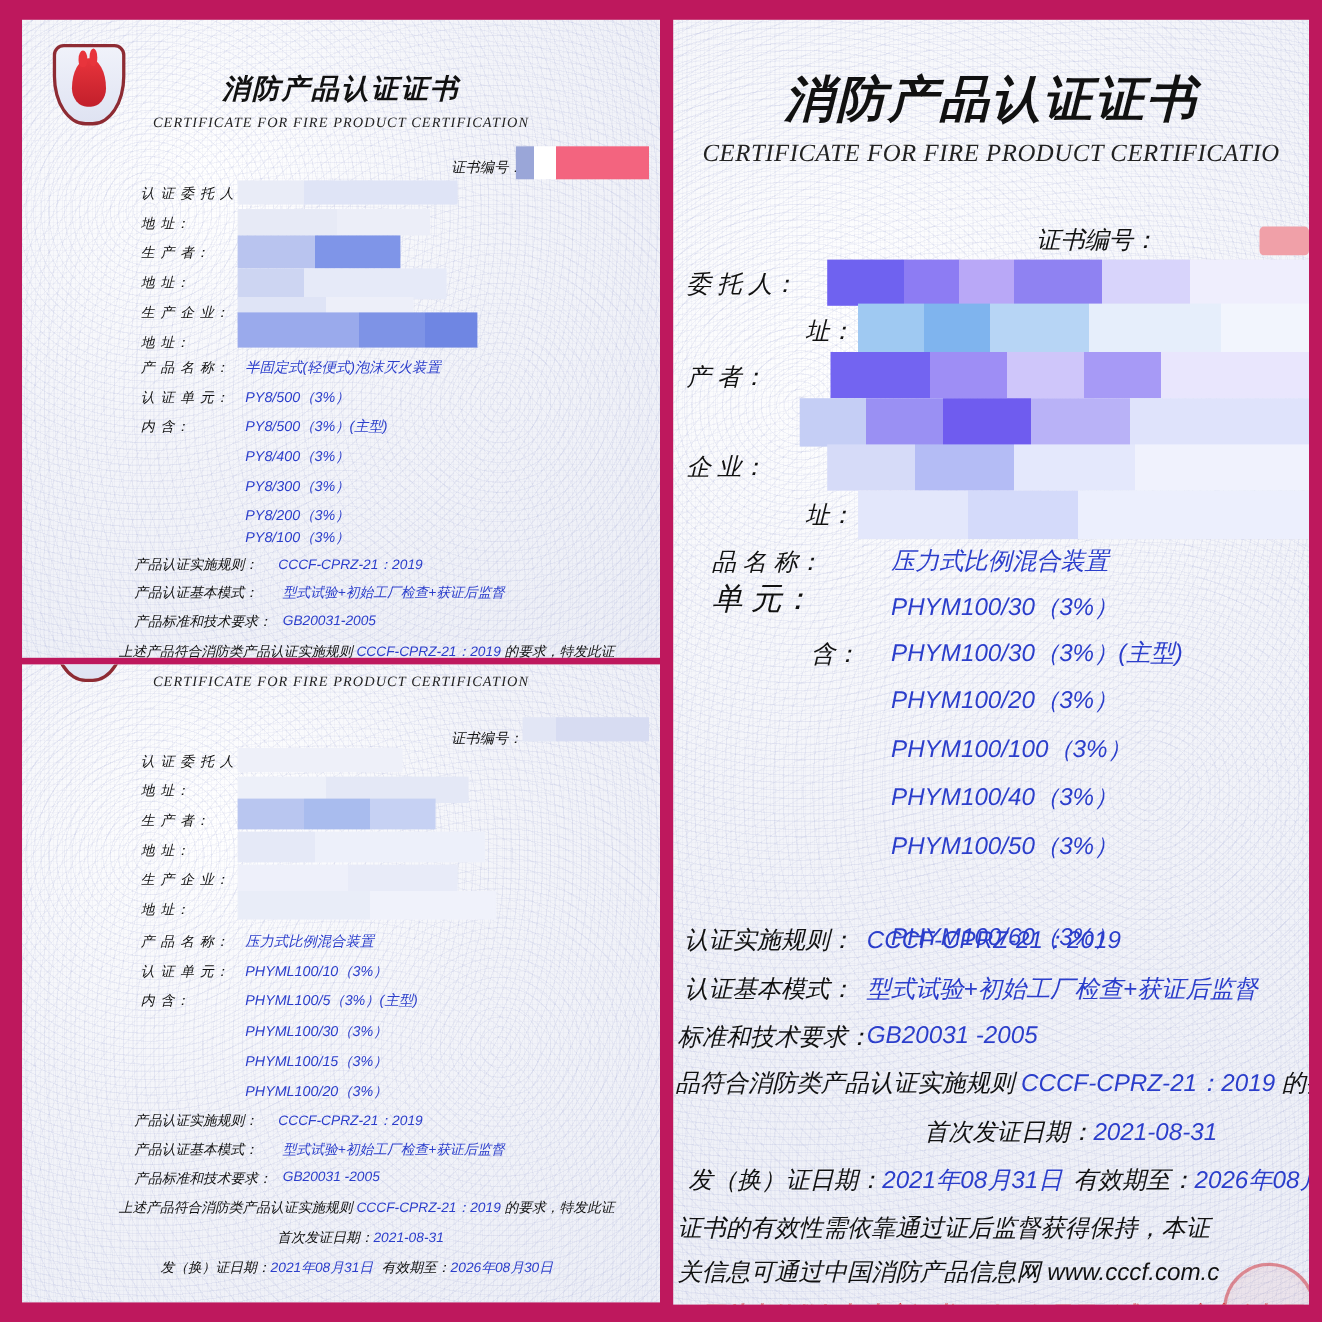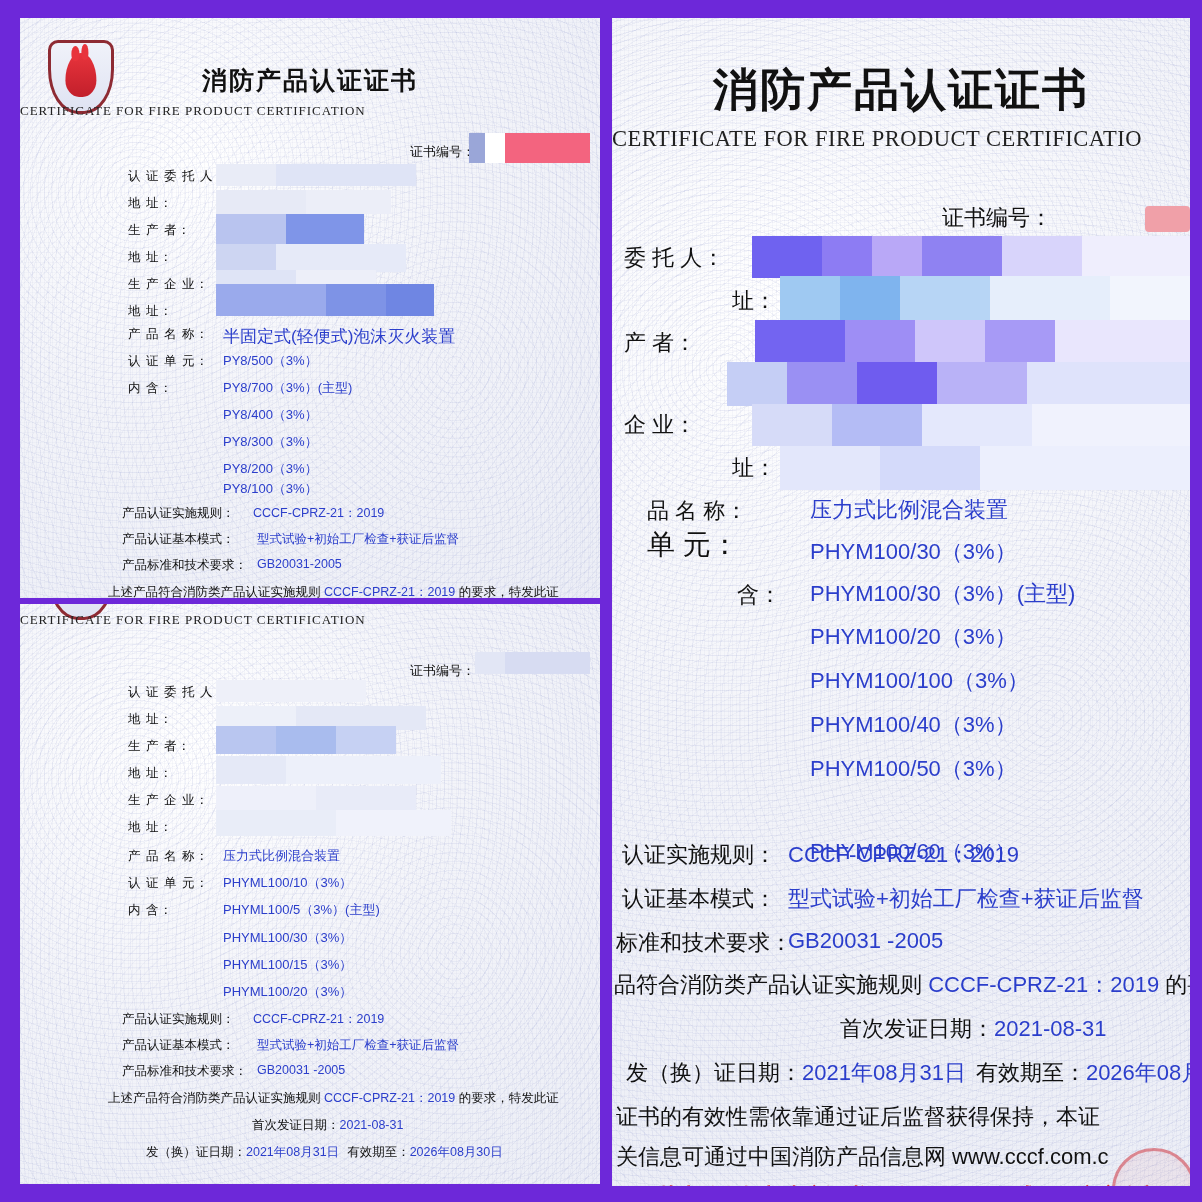--- a/index.html
+++ b/index.html
@@ -2,21 +2,21 @@
 <html><head>
 <meta charset="utf-8">
 <style>
   html,body{margin:0;padding:0;}
   body{
     width:1202px;height:1202px;
     font-family:"Liberation Sans","DejaVu Sans",sans-serif;
     background:#ffffff;
     overflow:hidden;
   }
-  .page{position:relative;width:1202px;height:1202px;background:#6d28d9;}
+  .page{position:relative;width:1202px;height:1202px;background:#be185d;font-style:italic;}
 
   
   .cert{
     position:absolute;
     background:
       repeating-linear-gradient(90deg, rgba(120,130,190,0.055) 0 1px, rgba(255,255,255,0) 1px 4px),
       repeating-linear-gradient(0deg, rgba(120,130,190,0.045) 0 1px, rgba(255,255,255,0) 1px 5px),
       radial-gradient(circle at 30% 25%, #ffffff 0%, #f3f4f9 45%, #eceef6 100%);
     overflow:hidden;
     box-sizing:border-box;
@@ -55,21 +55,21 @@
     background:#e8343c;border-radius:50% 50% 40% 40%;
   }
 
   
   .cn-title{
     position:absolute;text-align:center;width:100%;
     color:#111;font-weight:bold;letter-spacing:2px;
     font-family:"Liberation Serif","DejaVu Serif",serif;
   }
   .en-title{
-    position:absolute;text-align:left;width:100%;
+    position:absolute;text-align:center;width:100%;
     color:#222;letter-spacing:1px;
     font-family:"Liberation Serif","DejaVu Serif",serif;
   }
 
   .row{position:absolute;white-space:nowrap;}
   .lbl{color:#111;}
   .val{color:#2b3ecb;}
 
   
   .redact{position:absolute;filter:blur(0.4px);}
@@ -111,27 +111,27 @@
     <div class="row lbl" style="left:108px;top:285px;font-size:12.5px;letter-spacing:1px;">地        址：</div>
 
     <div class="redact" style="left:196px;top:146px;width:200px;height:22px;background:linear-gradient(90deg,#e9ecf7 0 60px,#dfe4f6 60px 200px);"></div>
     <div class="redact" style="left:196px;top:172px;width:175px;height:24px;background:linear-gradient(90deg,#e7eaf6 0 90px,#eceef8 90px 175px);"></div>
     <div class="redact" style="left:196px;top:196px;width:148px;height:30px;background:linear-gradient(90deg,#b9c4ef 0 70px,#7f95e8 70px 148px);"></div>
     <div class="redact" style="left:196px;top:226px;width:190px;height:28px;background:linear-gradient(90deg,#cdd5f2 0 60px,#e6eaf8 60px 190px);"></div>
     <div class="redact" style="left:196px;top:252px;width:160px;height:24px;background:linear-gradient(90deg,#dfe4f6 0 80px,#edeff9 80px 160px);"></div>
     <div class="redact" style="left:196px;top:266px;width:218px;height:32px;background:linear-gradient(90deg,#9aaaec 0 110px,#7e93e6 110px 170px,#6f86e3 170px 218px);"></div>
 
     <div class="row lbl" style="left:108px;top:308px;font-size:12.5px;letter-spacing:1px;">产 品 名 称：</div>
-    <div class="row val" style="left:203px;top:307px;font-size:17px;text-align:center;">半固定式(轻便式)泡沫灭火装置</div>
+    <div class="row val" style="left:203px;top:307px;font-size:13px;text-align:center;">半固定式(轻便式)泡沫灭火装置</div>
 
     <div class="row lbl" style="left:108px;top:335px;font-size:12.5px;letter-spacing:1px;">认 证 单 元：</div>
     <div class="row val" style="left:203px;top:334px;font-size:13px;">PY8/500（3%）</div>
 
     <div class="row lbl" style="left:108px;top:362px;font-size:12.5px;letter-spacing:1px;">内        含：</div>
-    <div class="row val" style="left:203px;top:361px;font-size:13px;">PY8/700（3%）(主型)</div>
+    <div class="row val" style="left:203px;top:361px;font-size:13px;">PY8/500（3%）(主型)</div>
 
     <div class="row val" style="left:203px;top:388px;font-size:13px;">PY8/400（3%）</div>
     <div class="row val" style="left:203px;top:415px;font-size:13px;">PY8/300（3%）</div>
     <div class="row val" style="left:203px;top:442px;font-size:13px;">PY8/200（3%）</div>
     <div class="row val" style="left:203px;top:462px;font-size:13px;">PY8/100（3%）</div>
 
     <div class="row lbl" style="left:102px;top:487px;font-size:12.5px;">产品认证实施规则：</div>
     <div class="row val" style="left:233px;top:487px;font-size:12.5px;">CCCF-CPRZ-21：2019</div>
 
     <div class="row lbl" style="left:102px;top:513px;font-size:12.5px;">产品认证基本模式：</div>

